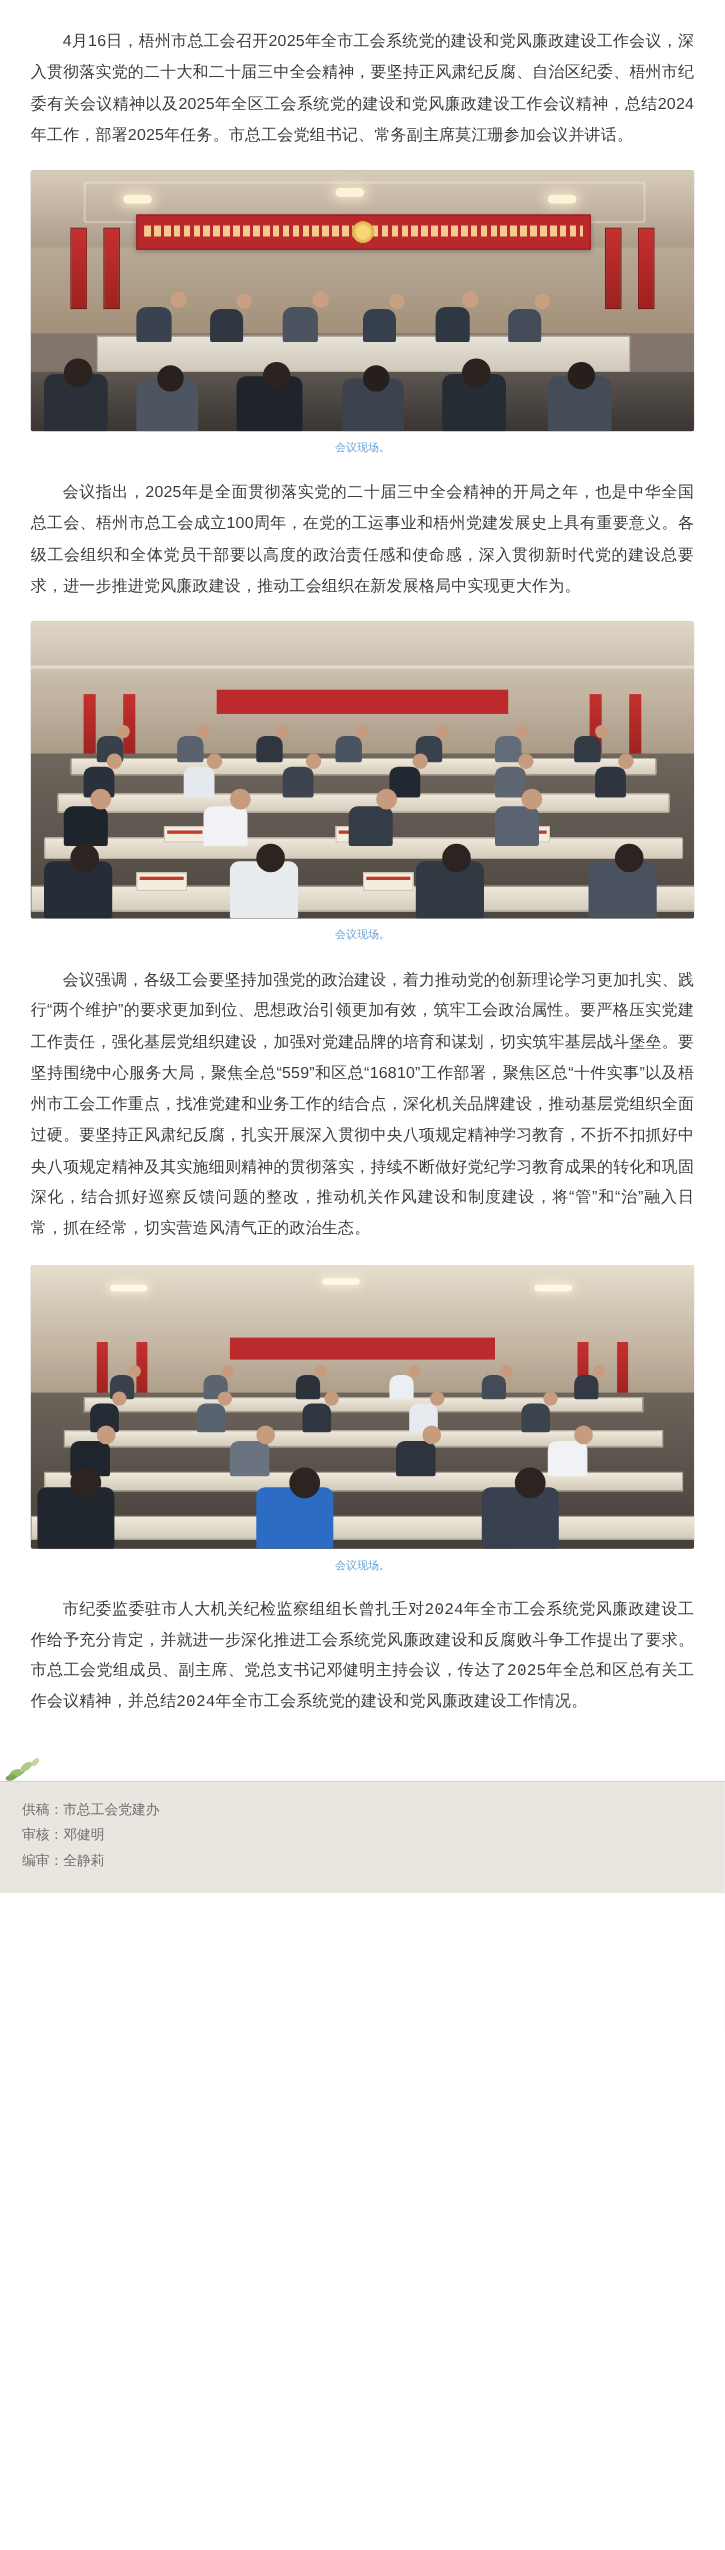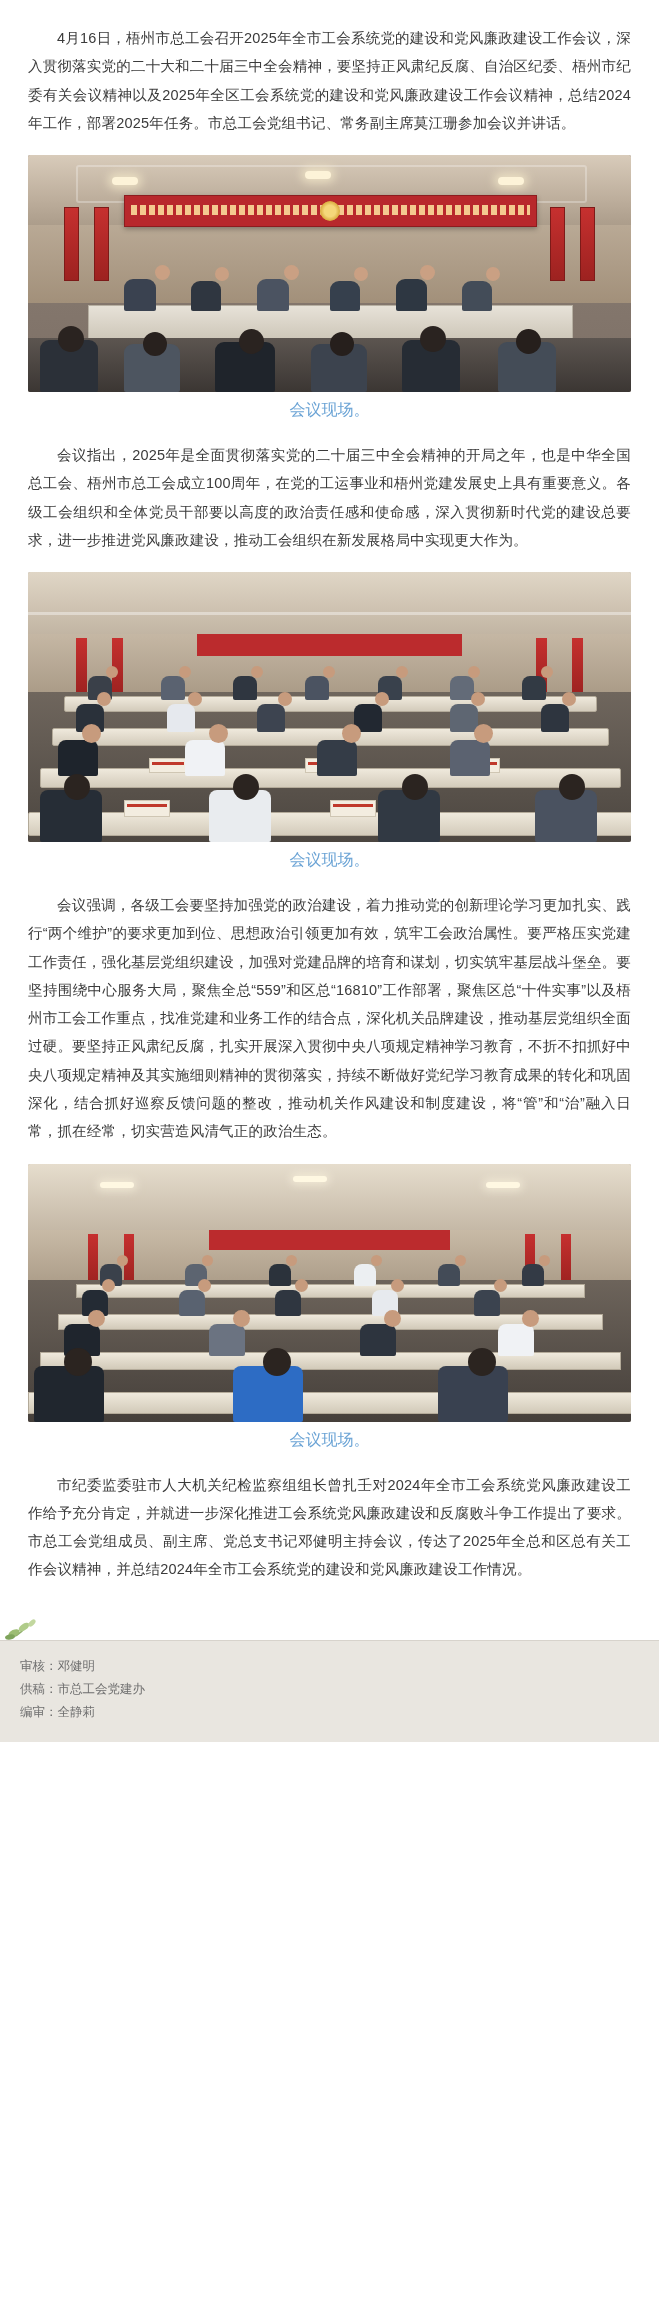--- a/index.html
+++ b/index.html
@@ -27,35 +27,36 @@
     margin: 0 0 18px 0;
     font-size: 14.5px;
     line-height: 1.95;
     color: #3b3b3b;
     text-align: justify;
     text-indent: 2em;
     letter-spacing: 0.2px;
   }
   p.body-text.tight {
     margin-bottom: 8px;
+    font-family: Liberation Mono, monospace;
   }
   figure {
     margin: 0 0 6px 0;
   }
   .photo {
     width: 100%;
     position: relative;
     border-radius: 2px;
     overflow: hidden;
     background: #6a6058;
   }
   .caption {
     text-align: center;
     color: #6aa3d5;
-    font-size: 16px;
+    font-size: 10px;
     margin: 8px 0 20px 0;
   }
 
   
   .ph1 { height: 237px; background:
       linear-gradient(#8d8076 0%, #7d7066 100%); }
   .ph1 .ceil {
     position:absolute; left:0; top:0; width:100%; height:74px;
     background: linear-gradient(180deg,#d8cbba 0%, #bdae9c 60%, #a99a88 100%);
   }
@@ -419,18 +420,18 @@
     <svg class="leaf-left" viewBox="0 0 70 22">
       <path d="M2 20 C12 20 18 14 22 8" stroke="#8fae6a" stroke-width="1.6" fill="none"></path>
       <ellipse cx="10" cy="15" rx="6" ry="3.2" fill="#9dbd74" transform="rotate(-25 10 15)"></ellipse>
       <ellipse cx="20" cy="9" rx="6" ry="3.2" fill="#b0cc8a" transform="rotate(-35 20 9)"></ellipse>
       <ellipse cx="6" cy="19" rx="5" ry="2.6" fill="#7fa45c" transform="rotate(-12 6 19)"></ellipse>
       <ellipse cx="28" cy="5" rx="4.4" ry="2.4" fill="#c2d79f" transform="rotate(-45 28 5)"></ellipse>
     </svg>
   </div>
 
   <div class="footer">
+    <div>供稿：市总工会党建办</div>
     <div>审核：邓健明</div>
-    <div>供稿：市总工会党建办</div>
     <div>编审：全静莉</div>
   </div>
 
 </div>
 
 </body></html>

